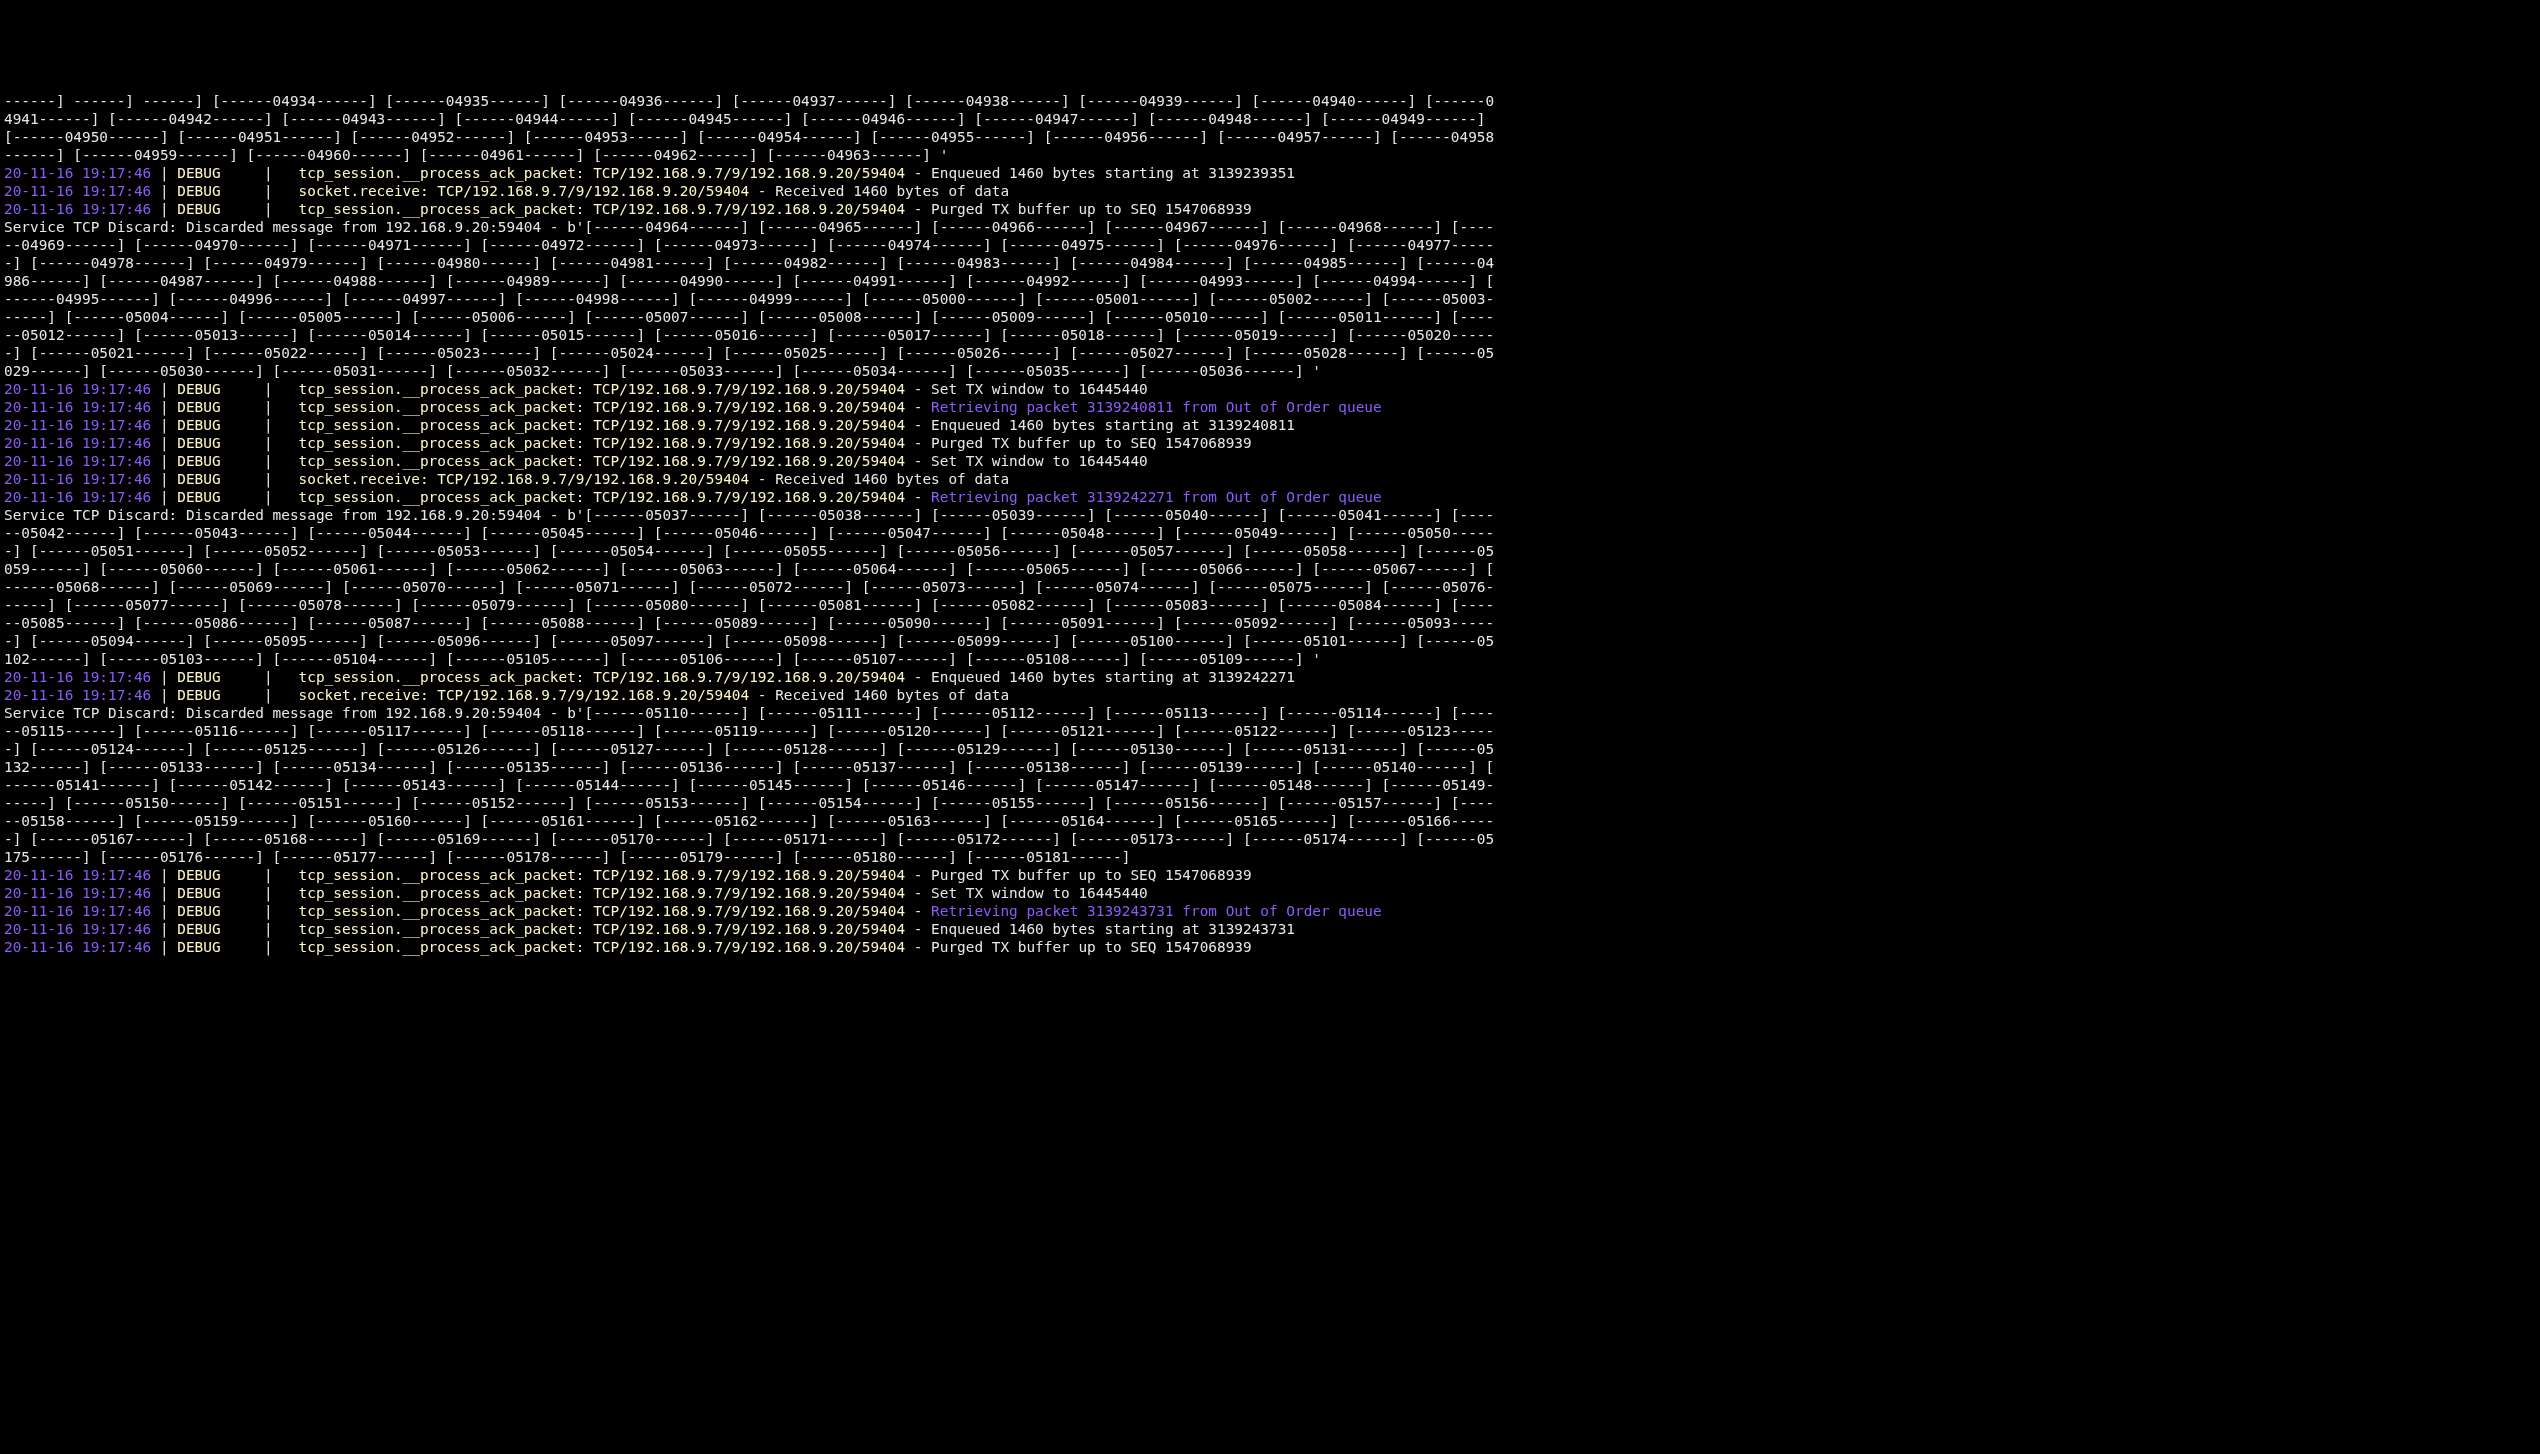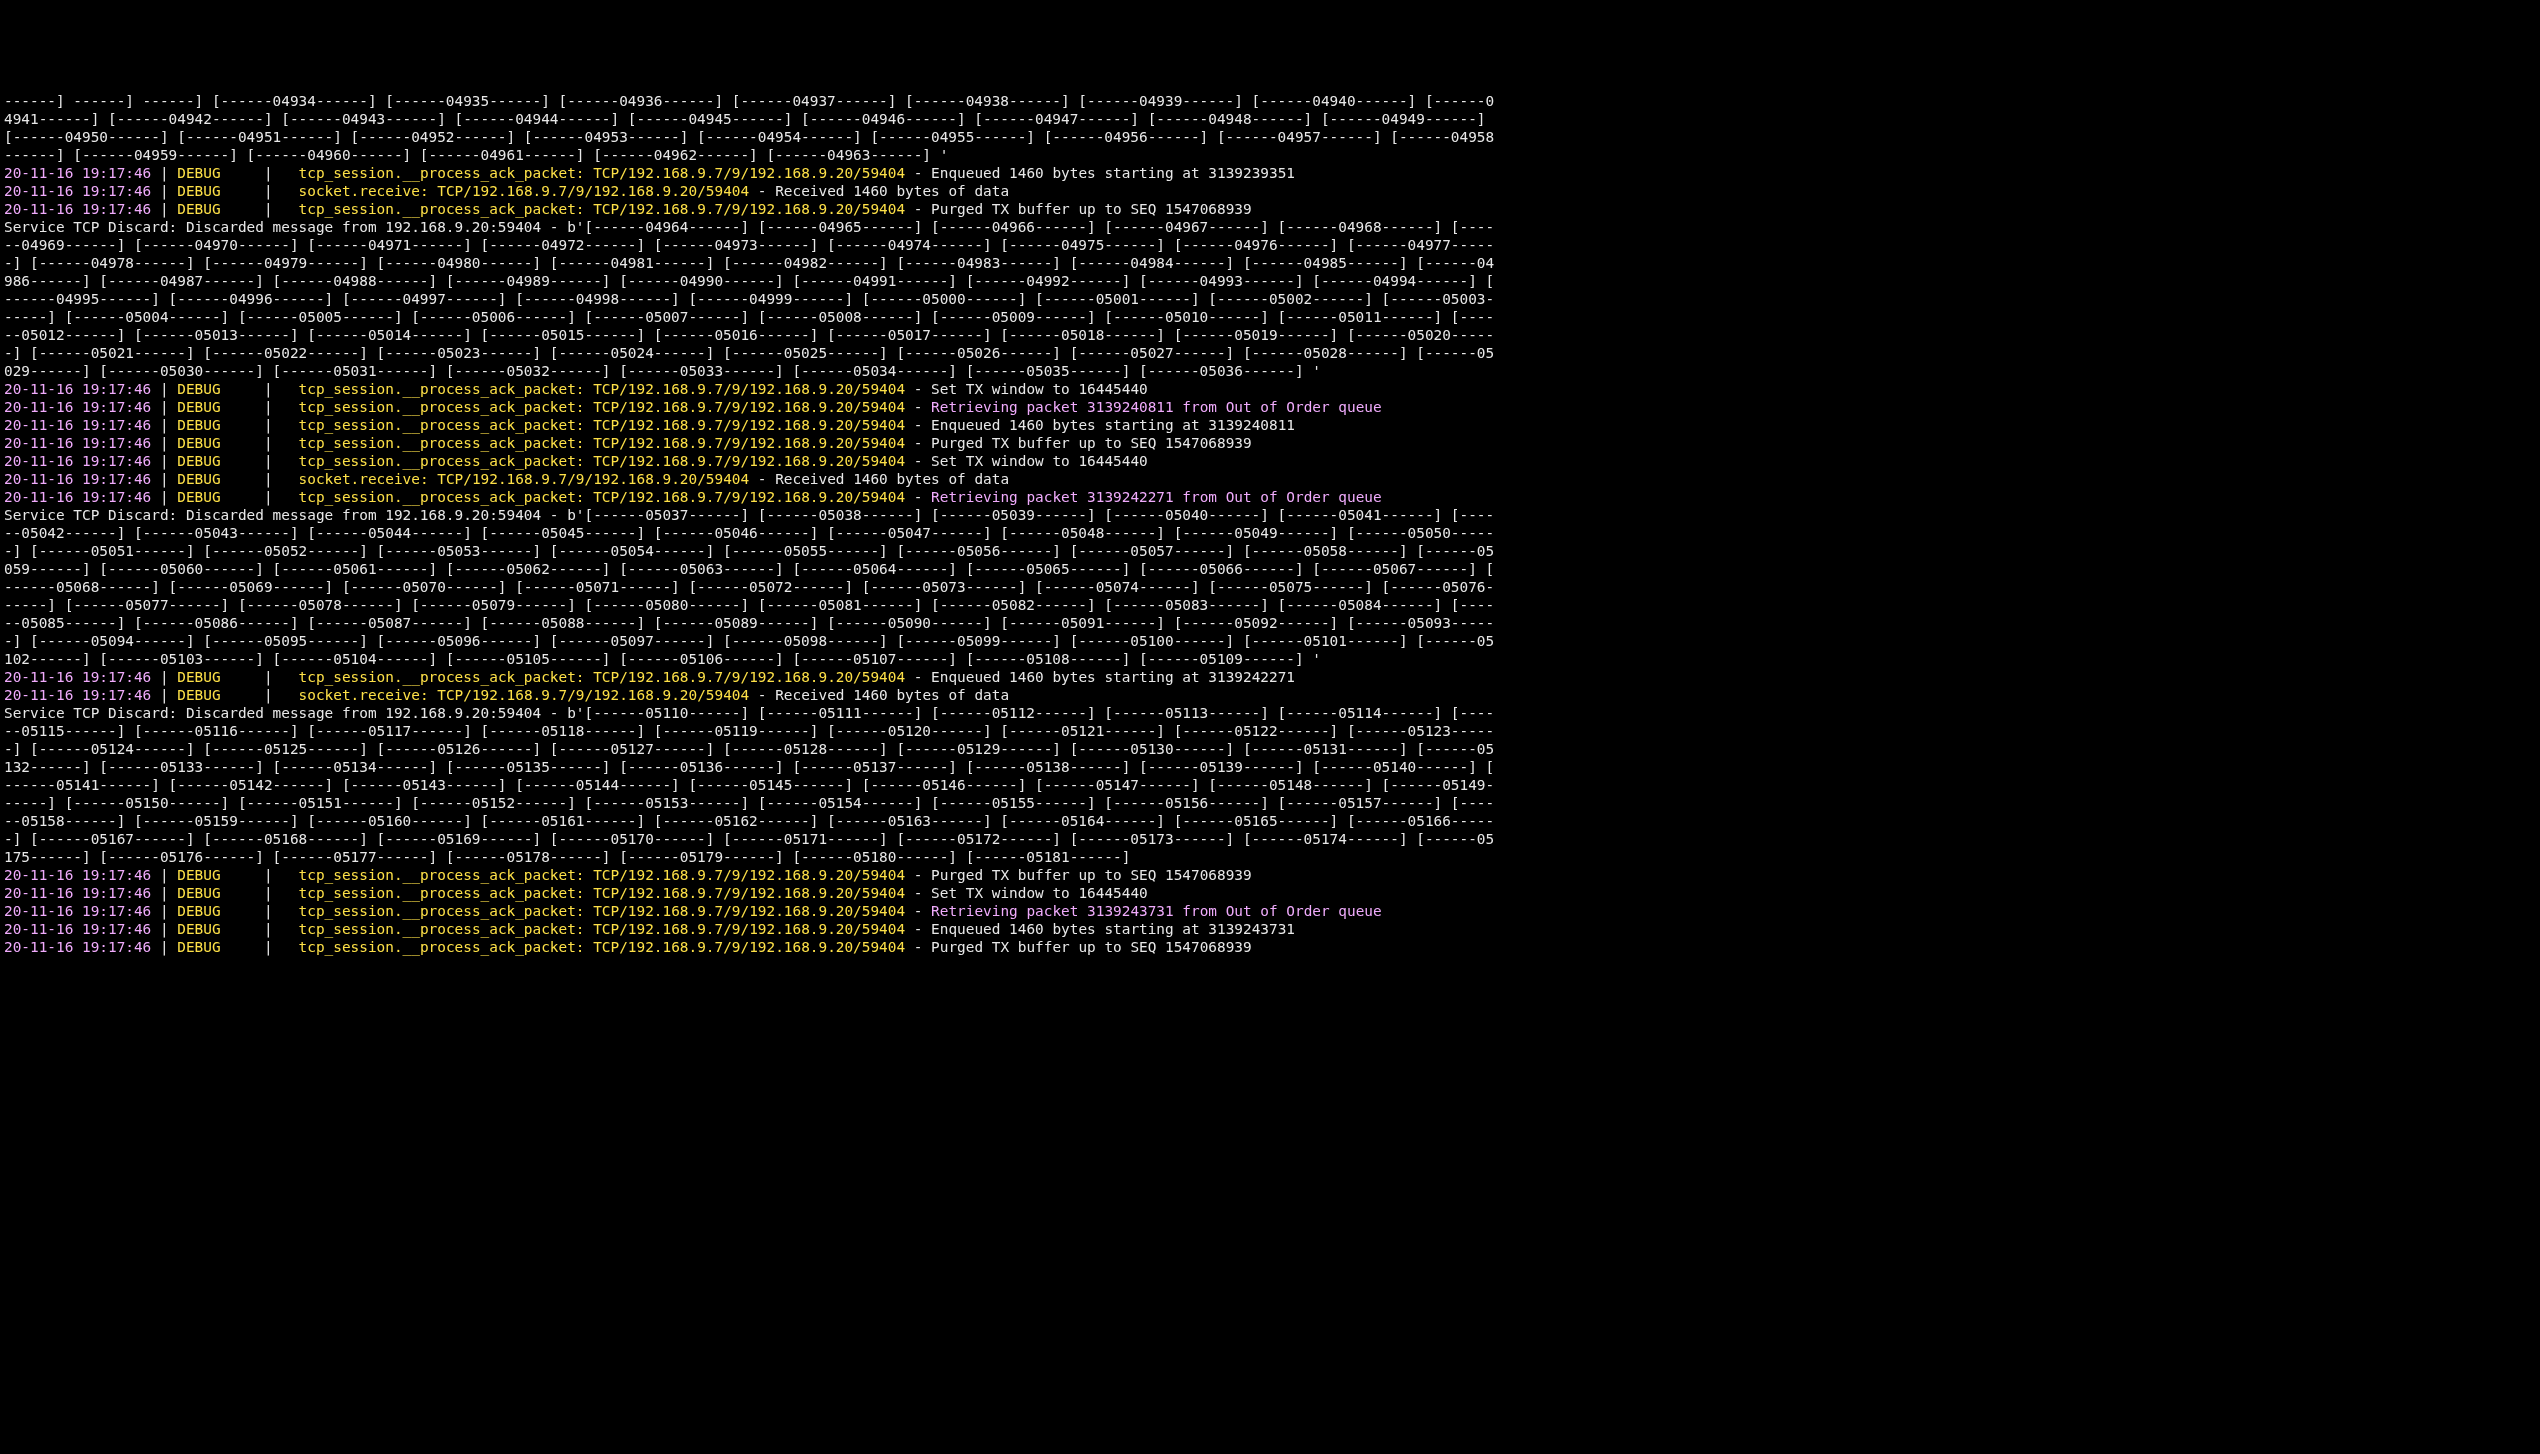--- a/index.html
+++ b/index.html
@@ -11,22 +11,22 @@
     line-height: 18px;
     color: #ddd;
     white-space: pre;
     overflow: hidden;
   }
   #terminal {
     padding: 2px 4px;
   }
   .line { white-space: pre; }
   .w { color: #e8e8e8; }
-  .grn { color: #f0abfc; }
-  .cyn { color: #fde047; }
+  .grn { color: #8b5cf6; }
+  .cyn { color: #fef9c3; }
 </style>
 </head>
 <body>
 
 
 
 <div id="terminal"><div class="line"><span class="w">------] ------] ------] [------04934------] [------04935------] [------04936------] [------04937------] [------04938------] [------04939------] [------04940------] [------0</span></div><div class="line"><span class="w">4941------] [------04942------] [------04943------] [------04944------] [------04945------] [------04946------] [------04947------] [------04948------] [------04949------] </span></div><div class="line"><span class="w">[------04950------] [------04951------] [------04952------] [------04953------] [------04954------] [------04955------] [------04956------] [------04957------] [------04958</span></div><div class="line"><span class="w">------] [------04959------] [------04960------] [------04961------] [------04962------] [------04963------] '</span></div><div class="line"><span class="grn">20-11-16 19:17:46</span><span class="w"> | </span><span class="cyn">DEBUG</span><span class="w">     |   </span><span class="cyn">tcp_session.__process_ack_packet:</span><span class="w"> </span><span class="cyn">TCP/192.168.9.7/9/192.168.9.20/59404</span><span class="w"> - </span><span class="w">Enqueued 1460 bytes starting at 3139239351</span></div><div class="line"><span class="grn">20-11-16 19:17:46</span><span class="w"> | </span><span class="cyn">DEBUG</span><span class="w">     |   </span><span class="cyn">socket.receive:</span><span class="w"> </span><span class="cyn">TCP/192.168.9.7/9/192.168.9.20/59404</span><span class="w"> - </span><span class="w">Received 1460 bytes of data</span></div><div class="line"><span class="grn">20-11-16 19:17:46</span><span class="w"> | </span><span class="cyn">DEBUG</span><span class="w">     |   </span><span class="cyn">tcp_session.__process_ack_packet:</span><span class="w"> </span><span class="cyn">TCP/192.168.9.7/9/192.168.9.20/59404</span><span class="w"> - </span><span class="w">Purged TX buffer up to SEQ 1547068939</span></div><div class="line"><span class="w">Service TCP Discard: Discarded message from 192.168.9.20:59404 - b'[------04964------] [------04965------] [------04966------] [------04967------] [------04968------] [----</span></div><div class="line"><span class="w">--04969------] [------04970------] [------04971------] [------04972------] [------04973------] [------04974------] [------04975------] [------04976------] [------04977-----</span></div><div class="line"><span class="w">-] [------04978------] [------04979------] [------04980------] [------04981------] [------04982------] [------04983------] [------04984------] [------04985------] [------04</span></div><div class="line"><span class="w">986------] [------04987------] [------04988------] [------04989------] [------04990------] [------04991------] [------04992------] [------04993------] [------04994------] [</span></div><div class="line"><span class="w">------04995------] [------04996------] [------04997------] [------04998------] [------04999------] [------05000------] [------05001------] [------05002------] [------05003-</span></div><div class="line"><span class="w">-----] [------05004------] [------05005------] [------05006------] [------05007------] [------05008------] [------05009------] [------05010------] [------05011------] [----</span></div><div class="line"><span class="w">--05012------] [------05013------] [------05014------] [------05015------] [------05016------] [------05017------] [------05018------] [------05019------] [------05020-----</span></div><div class="line"><span class="w">-] [------05021------] [------05022------] [------05023------] [------05024------] [------05025------] [------05026------] [------05027------] [------05028------] [------05</span></div><div class="line"><span class="w">029------] [------05030------] [------05031------] [------05032------] [------05033------] [------05034------] [------05035------] [------05036------] '</span></div><div class="line"><span class="grn">20-11-16 19:17:46</span><span class="w"> | </span><span class="cyn">DEBUG</span><span class="w">     |   </span><span class="cyn">tcp_session.__process_ack_packet:</span><span class="w"> </span><span class="cyn">TCP/192.168.9.7/9/192.168.9.20/59404</span><span class="w"> - </span><span class="w">Set TX window to 16445440</span></div><div class="line"><span class="grn">20-11-16 19:17:46</span><span class="w"> | </span><span class="cyn">DEBUG</span><span class="w">     |   </span><span class="cyn">tcp_session.__process_ack_packet:</span><span class="w"> </span><span class="cyn">TCP/192.168.9.7/9/192.168.9.20/59404</span><span class="w"> - </span><span class="grn">Retrieving packet 3139240811 from Out of Order queue</span></div><div class="line"><span class="grn">20-11-16 19:17:46</span><span class="w"> | </span><span class="cyn">DEBUG</span><span class="w">     |   </span><span class="cyn">tcp_session.__process_ack_packet:</span><span class="w"> </span><span class="cyn">TCP/192.168.9.7/9/192.168.9.20/59404</span><span class="w"> - </span><span class="w">Enqueued 1460 bytes starting at 3139240811</span></div><div class="line"><span class="grn">20-11-16 19:17:46</span><span class="w"> | </span><span class="cyn">DEBUG</span><span class="w">     |   </span><span class="cyn">tcp_session.__process_ack_packet:</span><span class="w"> </span><span class="cyn">TCP/192.168.9.7/9/192.168.9.20/59404</span><span class="w"> - </span><span class="w">Purged TX buffer up to SEQ 1547068939</span></div><div class="line"><span class="grn">20-11-16 19:17:46</span><span class="w"> | </span><span class="cyn">DEBUG</span><span class="w">     |   </span><span class="cyn">tcp_session.__process_ack_packet:</span><span class="w"> </span><span class="cyn">TCP/192.168.9.7/9/192.168.9.20/59404</span><span class="w"> - </span><span class="w">Set TX window to 16445440</span></div><div class="line"><span class="grn">20-11-16 19:17:46</span><span class="w"> | </span><span class="cyn">DEBUG</span><span class="w">     |   </span><span class="cyn">socket.receive:</span><span class="w"> </span><span class="cyn">TCP/192.168.9.7/9/192.168.9.20/59404</span><span class="w"> - </span><span class="w">Received 1460 bytes of data</span></div><div class="line"><span class="grn">20-11-16 19:17:46</span><span class="w"> | </span><span class="cyn">DEBUG</span><span class="w">     |   </span><span class="cyn">tcp_session.__process_ack_packet:</span><span class="w"> </span><span class="cyn">TCP/192.168.9.7/9/192.168.9.20/59404</span><span class="w"> - </span><span class="grn">Retrieving packet 3139242271 from Out of Order queue</span></div><div class="line"><span class="w">Service TCP Discard: Discarded message from 192.168.9.20:59404 - b'[------05037------] [------05038------] [------05039------] [------05040------] [------05041------] [----</span></div><div class="line"><span class="w">--05042------] [------05043------] [------05044------] [------05045------] [------05046------] [------05047------] [------05048------] [------05049------] [------05050-----</span></div><div class="line"><span class="w">-] [------05051------] [------05052------] [------05053------] [------05054------] [------05055------] [------05056------] [------05057------] [------05058------] [------05</span></div><div class="line"><span class="w">059------] [------05060------] [------05061------] [------05062------] [------05063------] [------05064------] [------05065------] [------05066------] [------05067------] [</span></div><div class="line"><span class="w">------05068------] [------05069------] [------05070------] [------05071------] [------05072------] [------05073------] [------05074------] [------05075------] [------05076-</span></div><div class="line"><span class="w">-----] [------05077------] [------05078------] [------05079------] [------05080------] [------05081------] [------05082------] [------05083------] [------05084------] [----</span></div><div class="line"><span class="w">--05085------] [------05086------] [------05087------] [------05088------] [------05089------] [------05090------] [------05091------] [------05092------] [------05093-----</span></div><div class="line"><span class="w">-] [------05094------] [------05095------] [------05096------] [------05097------] [------05098------] [------05099------] [------05100------] [------05101------] [------05</span></div><div class="line"><span class="w">102------] [------05103------] [------05104------] [------05105------] [------05106------] [------05107------] [------05108------] [------05109------] '</span></div><div class="line"><span class="grn">20-11-16 19:17:46</span><span class="w"> | </span><span class="cyn">DEBUG</span><span class="w">     |   </span><span class="cyn">tcp_session.__process_ack_packet:</span><span class="w"> </span><span class="cyn">TCP/192.168.9.7/9/192.168.9.20/59404</span><span class="w"> - </span><span class="w">Enqueued 1460 bytes starting at 3139242271</span></div><div class="line"><span class="grn">20-11-16 19:17:46</span><span class="w"> | </span><span class="cyn">DEBUG</span><span class="w">     |   </span><span class="cyn">socket.receive:</span><span class="w"> </span><span class="cyn">TCP/192.168.9.7/9/192.168.9.20/59404</span><span class="w"> - </span><span class="w">Received 1460 bytes of data</span></div><div class="line"><span class="w">Service TCP Discard: Discarded message from 192.168.9.20:59404 - b'[------05110------] [------05111------] [------05112------] [------05113------] [------05114------] [----</span></div><div class="line"><span class="w">--05115------] [------05116------] [------05117------] [------05118------] [------05119------] [------05120------] [------05121------] [------05122------] [------05123-----</span></div><div class="line"><span class="w">-] [------05124------] [------05125------] [------05126------] [------05127------] [------05128------] [------05129------] [------05130------] [------05131------] [------05</span></div><div class="line"><span class="w">132------] [------05133------] [------05134------] [------05135------] [------05136------] [------05137------] [------05138------] [------05139------] [------05140------] [</span></div><div class="line"><span class="w">------05141------] [------05142------] [------05143------] [------05144------] [------05145------] [------05146------] [------05147------] [------05148------] [------05149-</span></div><div class="line"><span class="w">-----] [------05150------] [------05151------] [------05152------] [------05153------] [------05154------] [------05155------] [------05156------] [------05157------] [----</span></div><div class="line"><span class="w">--05158------] [------05159------] [------05160------] [------05161------] [------05162------] [------05163------] [------05164------] [------05165------] [------05166-----</span></div><div class="line"><span class="w">-] [------05167------] [------05168------] [------05169------] [------05170------] [------05171------] [------05172------] [------05173------] [------05174------] [------05</span></div><div class="line"><span class="w">175------] [------05176------] [------05177------] [------05178------] [------05179------] [------05180------] [------05181------] </span></div><div class="line"><span class="grn">20-11-16 19:17:46</span><span class="w"> | </span><span class="cyn">DEBUG</span><span class="w">     |   </span><span class="cyn">tcp_session.__process_ack_packet:</span><span class="w"> </span><span class="cyn">TCP/192.168.9.7/9/192.168.9.20/59404</span><span class="w"> - </span><span class="w">Purged TX buffer up to SEQ 1547068939</span></div><div class="line"><span class="grn">20-11-16 19:17:46</span><span class="w"> | </span><span class="cyn">DEBUG</span><span class="w">     |   </span><span class="cyn">tcp_session.__process_ack_packet:</span><span class="w"> </span><span class="cyn">TCP/192.168.9.7/9/192.168.9.20/59404</span><span class="w"> - </span><span class="w">Set TX window to 16445440</span></div><div class="line"><span class="grn">20-11-16 19:17:46</span><span class="w"> | </span><span class="cyn">DEBUG</span><span class="w">     |   </span><span class="cyn">tcp_session.__process_ack_packet:</span><span class="w"> </span><span class="cyn">TCP/192.168.9.7/9/192.168.9.20/59404</span><span class="w"> - </span><span class="grn">Retrieving packet 3139243731 from Out of Order queue</span></div><div class="line"><span class="grn">20-11-16 19:17:46</span><span class="w"> | </span><span class="cyn">DEBUG</span><span class="w">     |   </span><span class="cyn">tcp_session.__process_ack_packet:</span><span class="w"> </span><span class="cyn">TCP/192.168.9.7/9/192.168.9.20/59404</span><span class="w"> - </span><span class="w">Enqueued 1460 bytes starting at 3139243731</span></div><div class="line"><span class="grn">20-11-16 19:17:46</span><span class="w"> | </span><span class="cyn">DEBUG</span><span class="w">     |   </span><span class="cyn">tcp_session.__process_ack_packet:</span><span class="w"> </span><span class="cyn">TCP/192.168.9.7/9/192.168.9.20/59404</span><span class="w"> - </span><span class="w">Purged TX buffer up to SEQ 1547068939</span></div></div>
 
 
 

